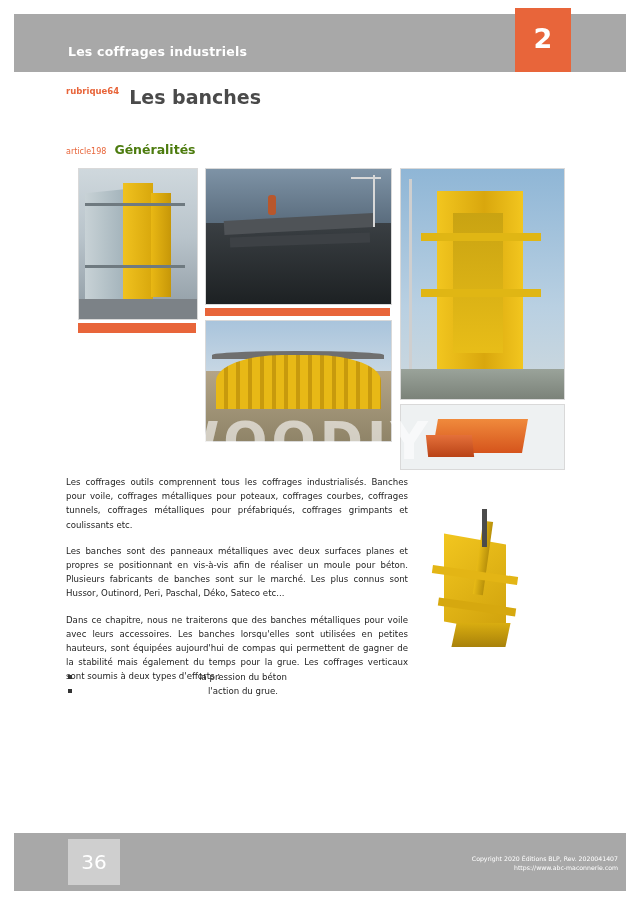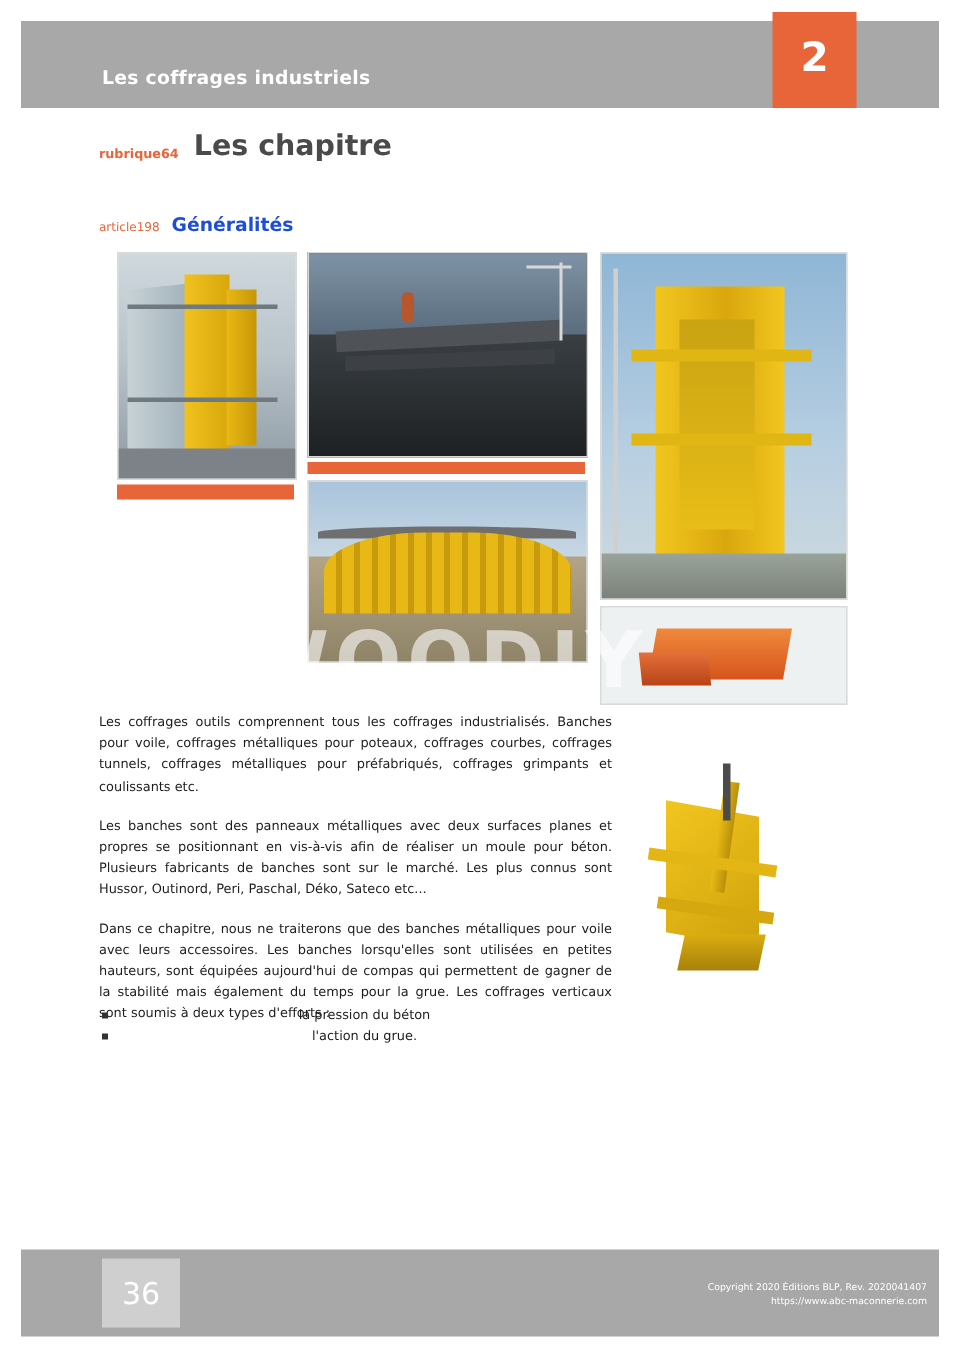--- a/index.html
+++ b/index.html
@@ -61,21 +61,21 @@
     font-size: 27px;
     font-weight: bold;
   }
 
   
   .rubrique-row {
     position: absolute;
     left: 66px;
     top: 86px;
     display: flex;
-    align-items: flex-end;
+    align-items: flex-start;
     gap: 10px;
   }
   .rubrique-tag {
     color: #e8653a;
     font-size: 8.5px;
     font-weight: bold;
   }
   .rubrique-title {
     color: #4a4a4a;
     font-size: 19px;
@@ -88,21 +88,21 @@
     display: flex;
     align-items: baseline;
     gap: 8px;
   }
   .article-tag {
     color: #e8653a;
     font-size: 8px;
     font-weight: normal;
   }
   .article-title {
-    color: #1d4ed8;
+    color: #4d7c0f;
     font-size: 12.5px;
     font-weight: bold;
   }
 
   
   .figures {
     position: absolute;
     left: 78px;
     top: 168px;
     width: 485px;
@@ -326,21 +326,21 @@
   <div class="page-white-strip"></div>
 
   <div class="header-band"></div>
   <div class="header-title">Les coffrages industriels</div>
   <div class="chapter-box">
     <div class="chapter-number">2</div>
   </div>
 
   <div class="rubrique-row">
     <span class="rubrique-tag">rubrique64</span>
-    <span class="rubrique-title">Les chapitre</span>
+    <span class="rubrique-title">Les banches</span>
   </div>
 
   <div class="article-row">
     <span class="article-tag">article198</span>
     <span class="article-title">Généralités</span>
   </div>
 
   <div class="figures">
     <div class="fig fig-1">
       <div class="sky"></div>

